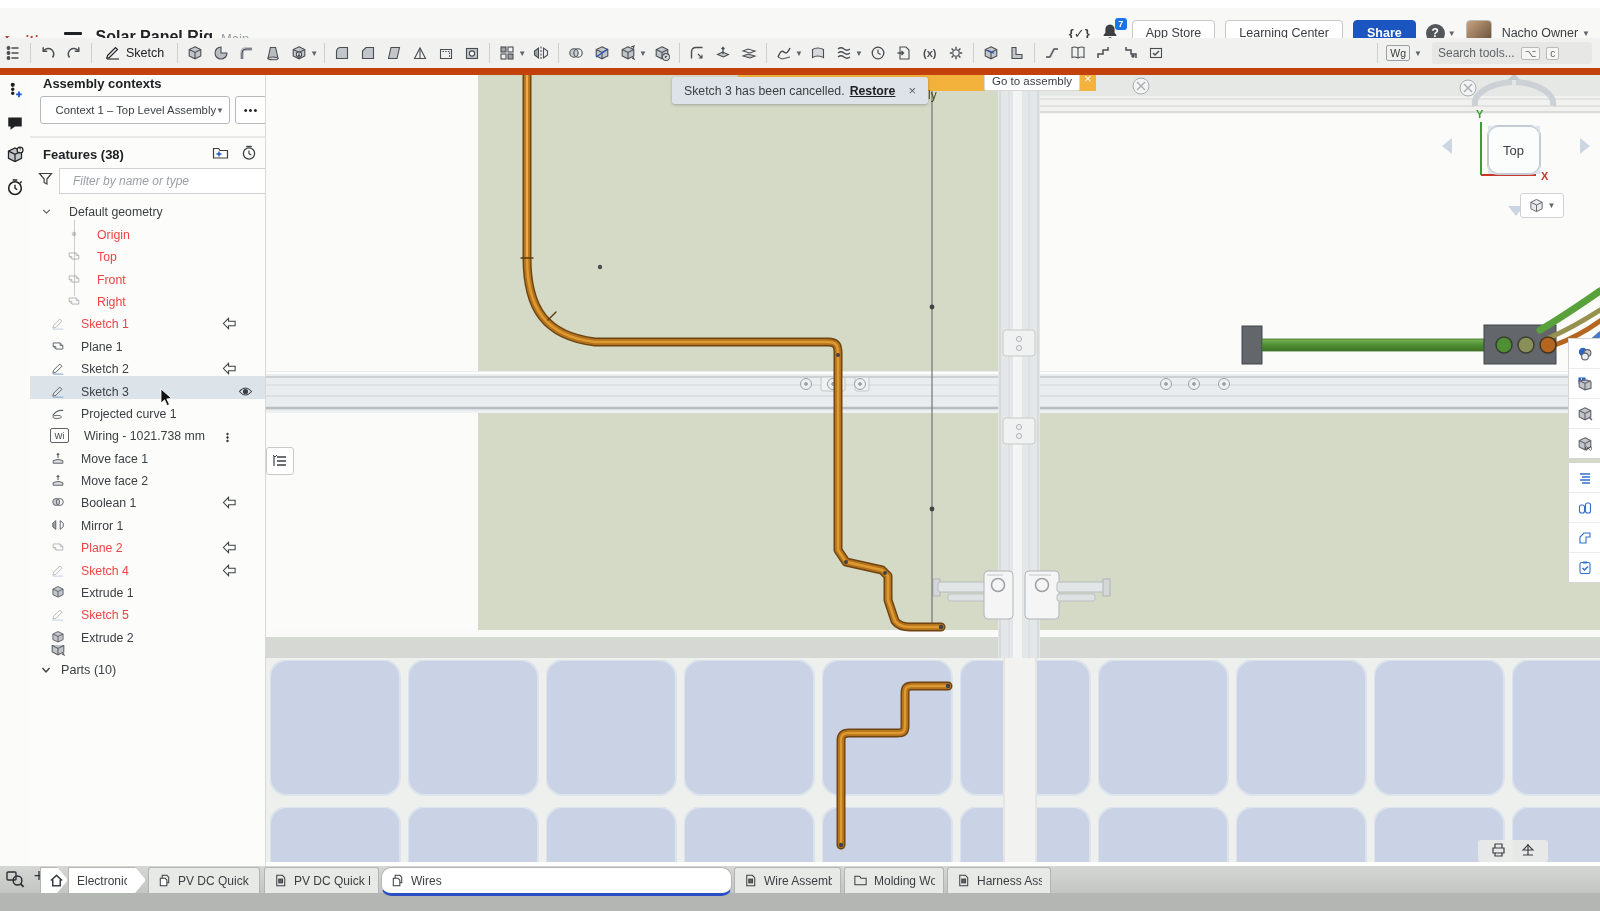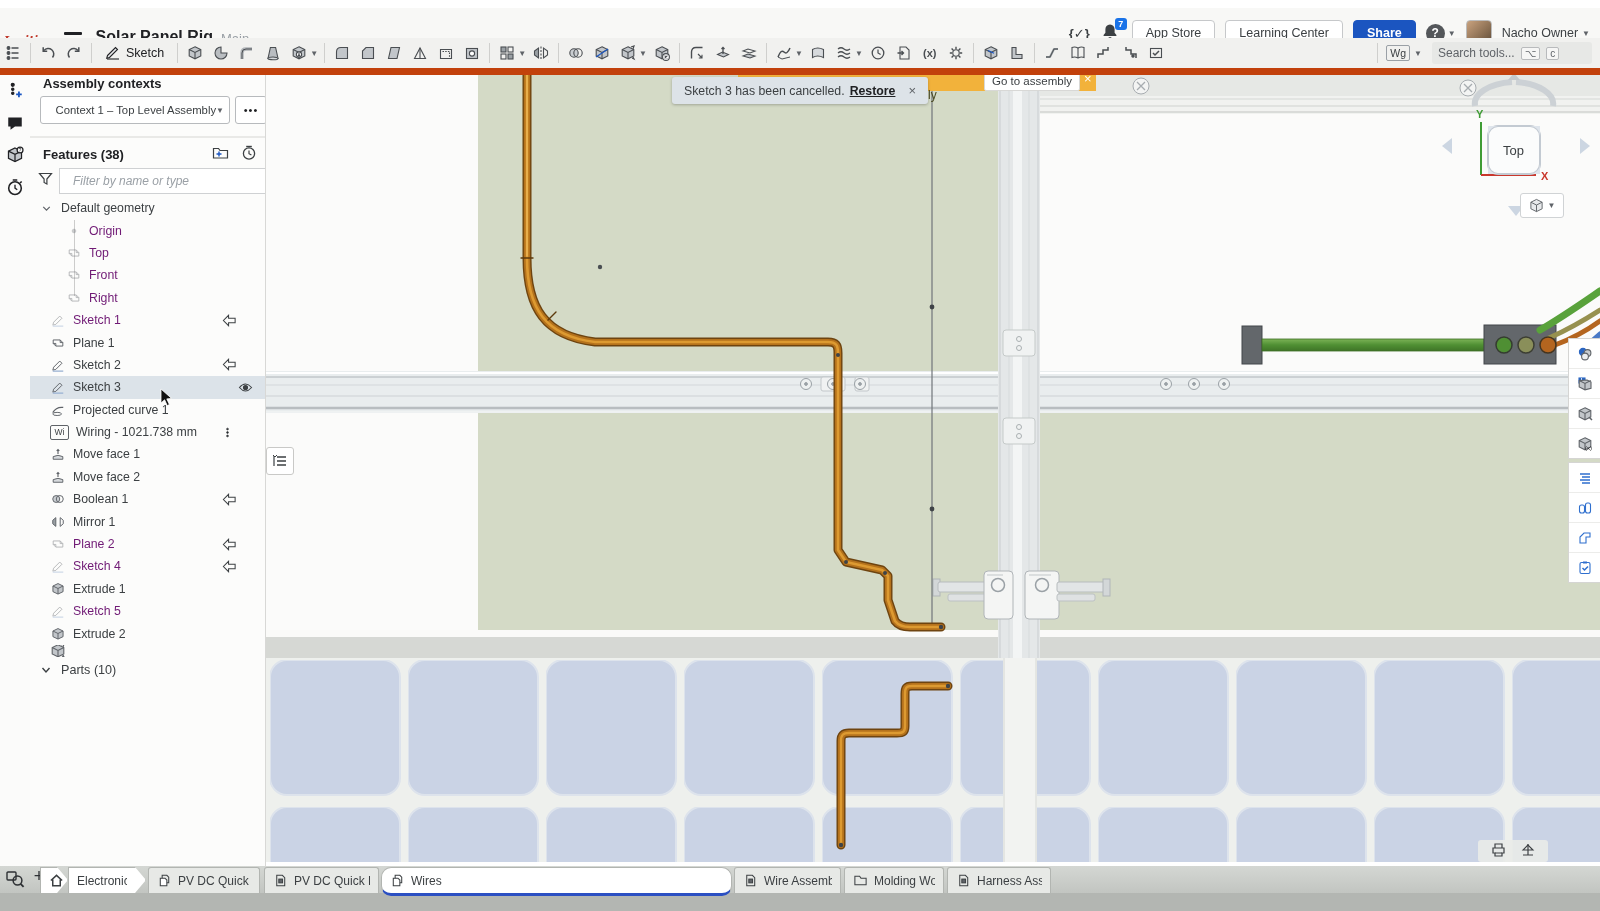--- a/index.html
+++ b/index.html
@@ -55,26 +55,26 @@
   #ac-more{width:30px;height:26px;border:1px solid #b7babd;border-radius:3px;background:#fff;
       display:flex;align-items:center;justify-content:center;font-size:11px;letter-spacing:1px;color:#202124;cursor:pointer;}
   #sb-div{left:0;top:68px;width:235px;height:2px;background:#e9e9e7;}
   #feat-title{left:13px;top:79px;}
   #feat-icons{right:8px;top:77px;display:flex;gap:12px;color:#3c4043;}
   #filter-row{left:8px;top:100px;display:flex;align-items:center;gap:6px;}
   #filter-input{width:186px;height:24px;border:1px solid #cfd1d3;border-radius:0;background:#fff;
       font-size:12px;font-style:italic;color:#9aa0a6;display:flex;align-items:center;padding:0 13px;cursor:text;
       font-family:"Liberation Sans",sans-serif;}
   #feature-list{left:0;top:129px;width:235px;}
-  .feat-row{height:22.4px;display:flex;align-items:center;padding-left:20px;cursor:pointer;position:relative;}
+  .feat-row{height:22.4px;display:flex;align-items:flex-end;padding-left:20px;cursor:pointer;position:relative;gap:8px;}
   .feat-row.group{padding-left:8px;font-weight:normal;}
   .feat-row.child{padding-left:36px;}
   .feat-row.selected{background:#dce3e9;}
   .flabel{font-size:12.3px;color:#3c4043;margin-left:7px;white-space:nowrap;}
-  .feat-row.grayed .flabel{color:#701a75;}
+  .feat-row.grayed .flabel{color:#ef4444;}
   .feat-row.grayed .ficon{opacity:.45;}
   .ficon{width:16px;height:16px;color:#5f6368;flex:0 0 auto;display:flex;align-items:center;justify-content:center;}
   .fsuffix{position:absolute;right:28px;color:#3c4043;display:flex;align-items:center;}
   .fsuffix.dots{right:32px;}
   .tree-line{left:44px;top:152px;width:1px;height:76px;background:#cccccb;}
   #parts-sec{left:0;top:591px;width:235px;background:#22c55e;}
   #parts-header{height:22px;display:flex;align-items:center;padding-left:8px;cursor:pointer;background:#fcfcfb;}
   .part-row{height:23px;display:flex;align-items:center;padding-left:25px;font-size:12.3px;color:#3c4043;cursor:pointer;white-space:nowrap;}
   
   #viewport{left:265px;top:68px;width:1335px;height:794px;background:#fdfdfc;z-index:1;}

